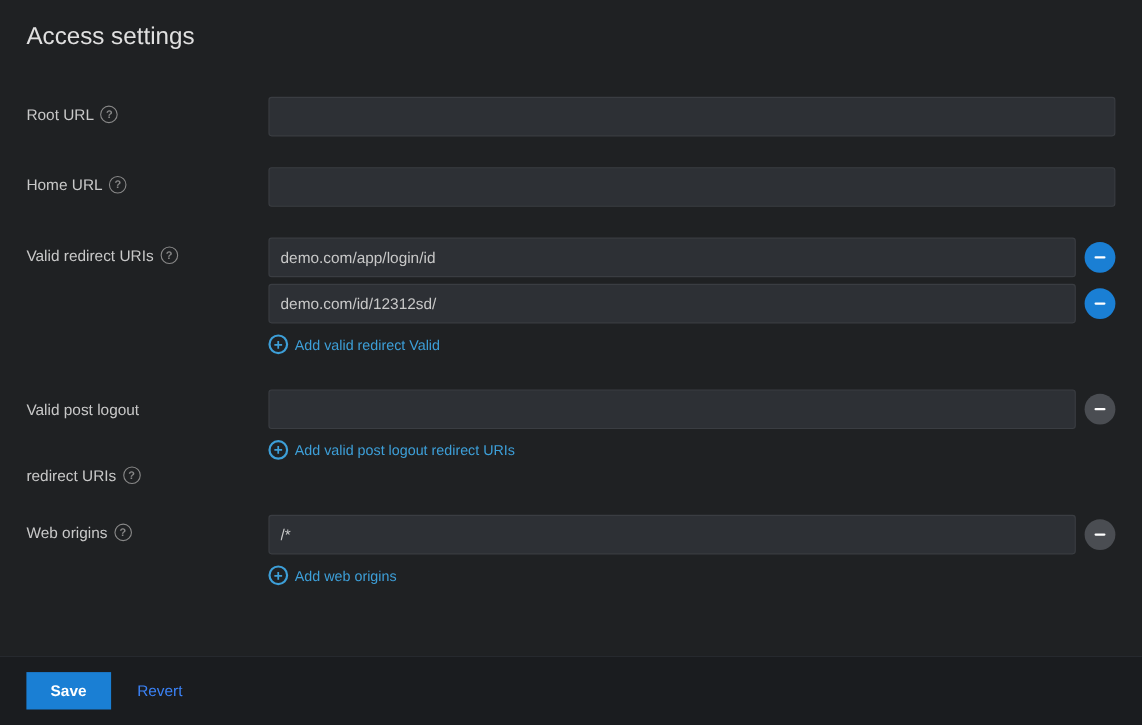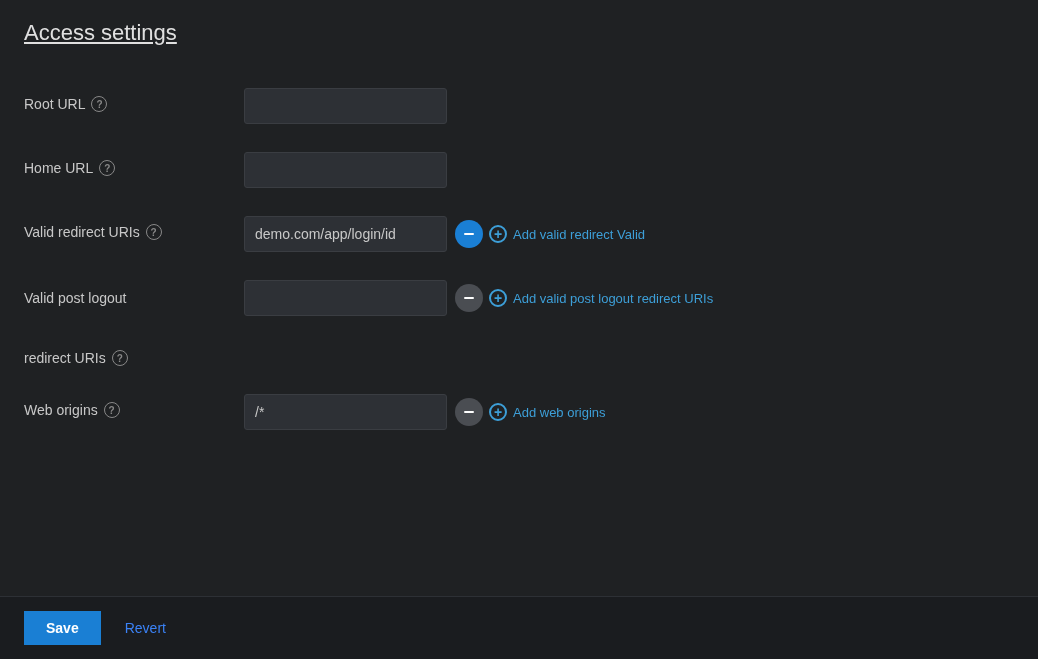--- a/index.html
+++ b/index.html
@@ -16,21 +16,20 @@
       width: 1038px;
       min-height: 659px;
       padding: 20px 24px 20px 24px;
     }
 
     .page-title {
       font-size: 22px;
       font-weight: 400;
       color: #e0e0e0;
       margin-bottom: 28px;
-      text-decoration: underline;
     }
 
     .form-section {
       display: flex;
       flex-direction: column;
       gap: 0;
     }
 
     .form-row {
       display: flex;
@@ -67,20 +66,21 @@
       color: #888;
       font-size: 10px;
       font-weight: bold;
       cursor: pointer;
       flex-shrink: 0;
     }
 
     .form-content-col {
       flex: 1;
       display: flex;
+      flex-direction: column;
       gap: 6px;
     }
 
     .input-row {
       display: flex;
       align-items: center;
       gap: 8px;
     }
 
     .text-input {
@@ -217,20 +217,28 @@
     </div>
     <div class="form-content-col">
       <div class="input-row">
         <input type="text" class="text-input" value="demo.com/app/login/id" style="">
         <button class="remove-btn">
           <svg width="14" height="14" viewBox="0 0 14 14" fill="none" xmlns="http://www.w3.org/2000/svg">
             <rect x="2" y="6" width="10" height="2" rx="1" fill="white"></rect>
           </svg>
         </button>
       </div>
+      <div class="input-row">
+        <input type="text" class="text-input" value="demo.com/id/12312sd/" style="">
+        <button class="remove-btn">
+          <svg width="14" height="14" viewBox="0 0 14 14" fill="none" xmlns="http://www.w3.org/2000/svg">
+            <rect x="2" y="6" width="10" height="2" rx="1" fill="white"></rect>
+          </svg>
+        </button>
+      </div>
       <div class="add-link">
         <span class="add-icon">+</span>
         <span>Add valid redirect Valid</span>
       </div>
     </div>
   </div>
 
   <div class="form-row">
     <div class="form-label-col top-align">
       <div class="form-label-multiline">

